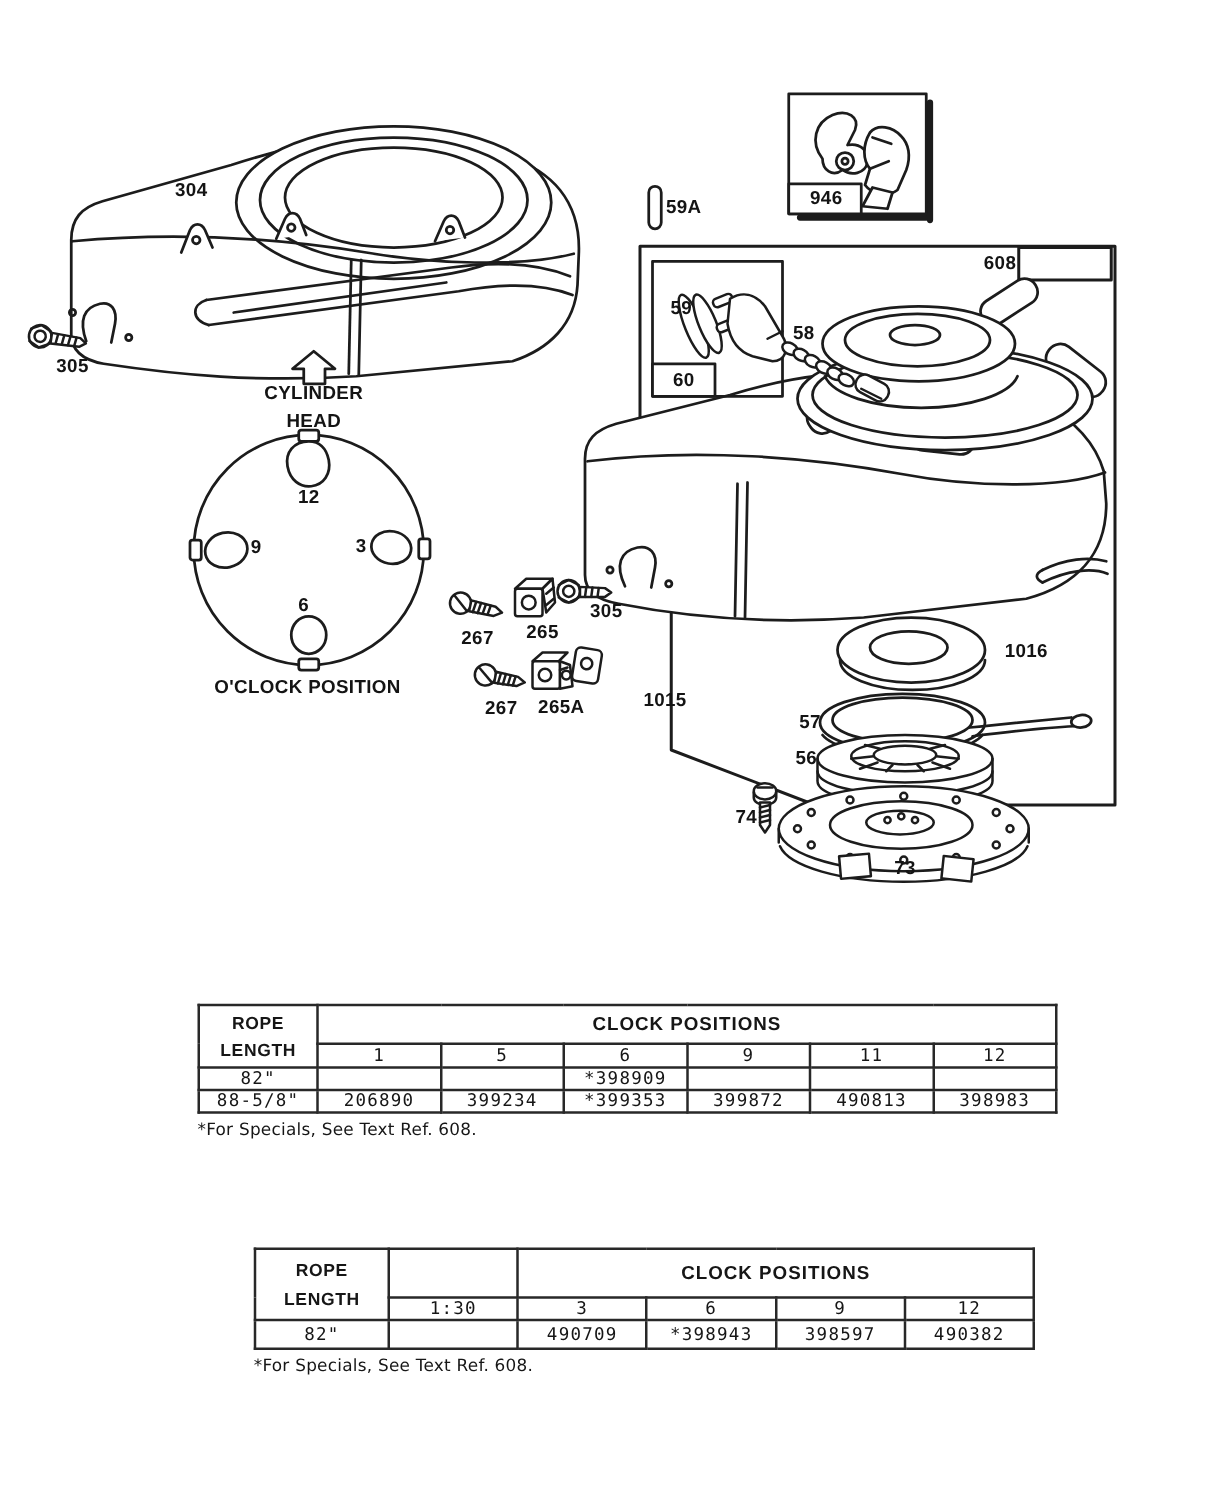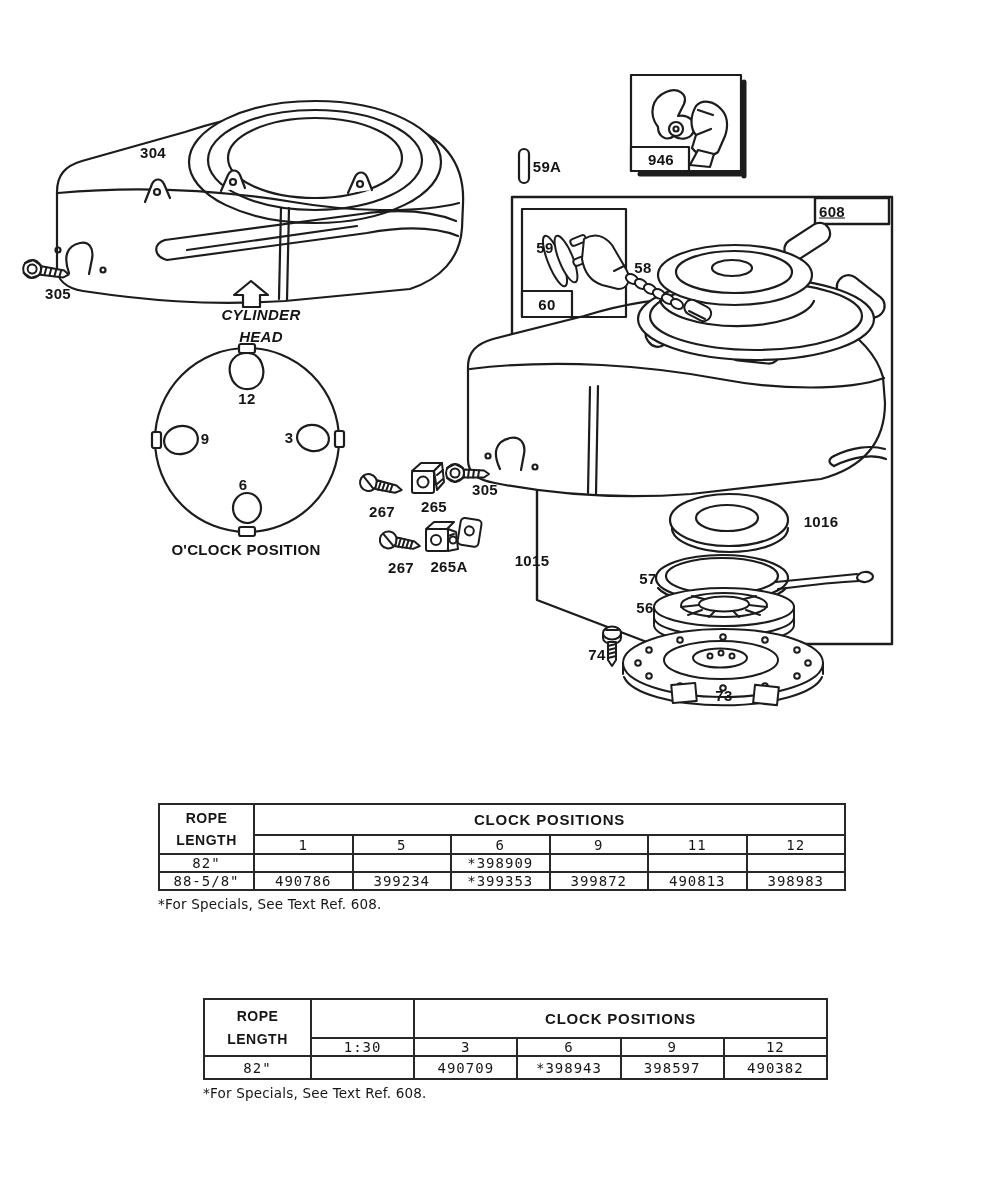--- a/index.html
+++ b/index.html
@@ -282,29 +282,29 @@
         <circle cx="101" cy="29" r="2.5"></circle>
         <circle cx="112" cy="32" r="2.5"></circle>
       <rect class="wf" x="52" y="60" width="24" height="18" transform="rotate(-5 64 69)"></rect>
       <rect class="wf" x="134" y="62" width="24" height="18" transform="rotate(6 146 71)"></rect>
     </g>
   </svg>
 
   <div>
       <div class="plabel" style="left: 153px; top: 152px;">304</div>
       <div class="plabel" style="left: 58px; top: 293px;">305</div>
-      <div class="plabel caption" style="left: 261px; top: 326px; width: 96px; font-style: italic;">CYLINDER HEAD</div>
+      <div class="plabel caption" style="left: 251px; top: 326px; width: 96px;">CYLINDER HEAD</div>
       <div class="plabel" style="left: 247px; top: 398px;">12</div>
       <div class="plabel" style="left: 205px; top: 438px;">9</div>
       <div class="plabel" style="left: 289px; top: 437px;">3</div>
       <div class="plabel" style="left: 243px; top: 484px;">6</div>
       <div class="plabel caption" style="left: 246px; top: 550px; width: 220px;">O'CLOCK POSITION</div>
       <div class="plabel" style="left: 547px; top: 166px;">59A</div>
       <div class="plabel" style="left: 661px; top: 159px;">946</div>
-      <div class="plabel" style="left: 832px; top: 211px; text-decoration: underline;">608</div>
+      <div class="plabel" style="left: 800px; top: 211px;">608</div>
       <div class="plabel" style="left: 545px; top: 247px;">59</div>
       <div class="plabel" style="left: 547px; top: 304px;">60</div>
       <div class="plabel" style="left: 643px; top: 267px;">58</div>
       <div class="plabel" style="left: 485px; top: 489px;">305</div>
       <div class="plabel" style="left: 382px; top: 511px;">267</div>
       <div class="plabel" style="left: 434px; top: 506px;">265</div>
       <div class="plabel" style="left: 401px; top: 567px;">267</div>
       <div class="plabel" style="left: 449px; top: 566px;">265A</div>
       <div class="plabel" style="left: 484px; top: 560px; margin-left: 48px;">1015</div>
       <div class="plabel" style="left: 821px; top: 521px;">1016</div>
@@ -342,21 +342,21 @@
             <td class="rope">82"</td>
             <td></td>
             <td></td>
             <td>*398909</td>
             <td></td>
             <td></td>
             <td></td>
           </tr>
           <tr class="data">
             <td class="rope">88-5/8"</td>
-            <td>490786</td>
+            <td>206890</td>
             <td>399234</td>
             <td>*399353</td>
             <td>399872</td>
             <td>490813</td>
             <td>398983</td>
           </tr>
         </tbody>
       </table>
     <div class="footnote">*For Specials, See Text Ref. 608.</div>
   </div>

